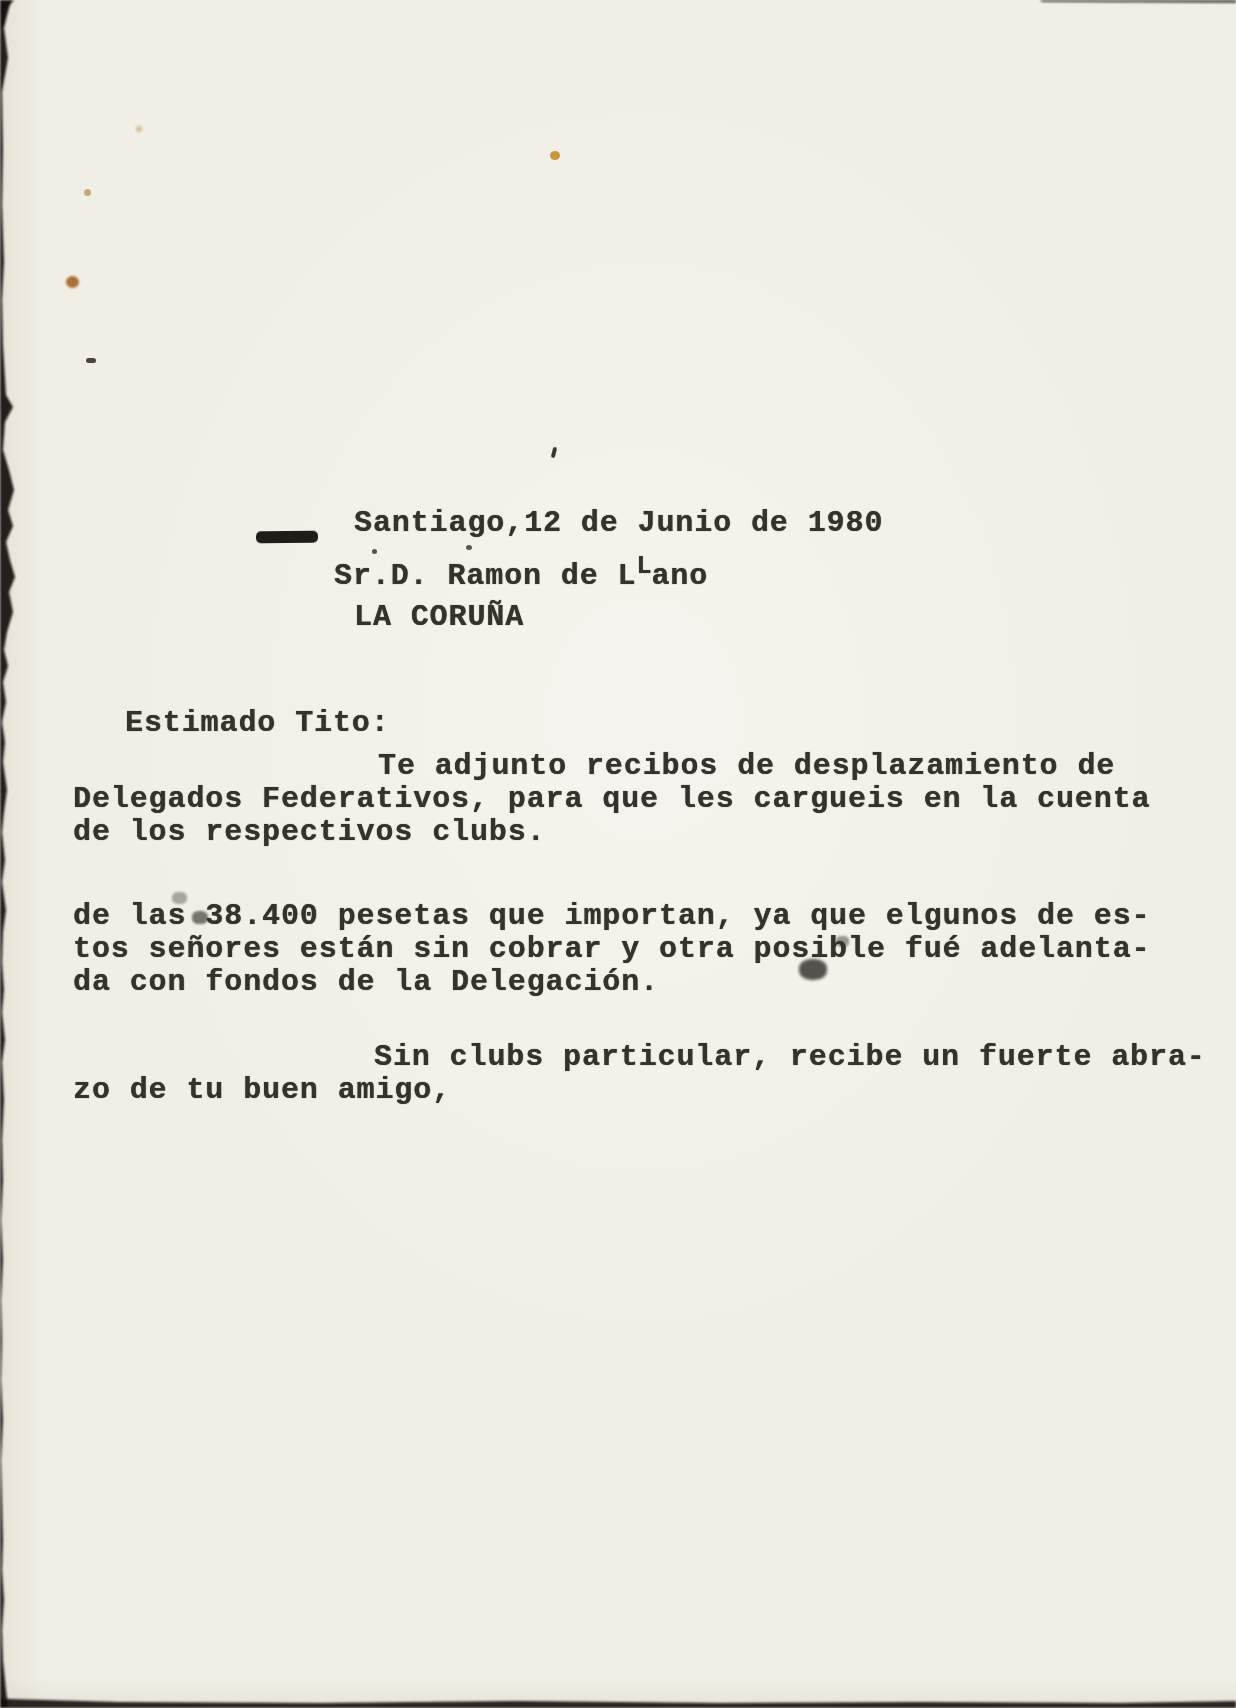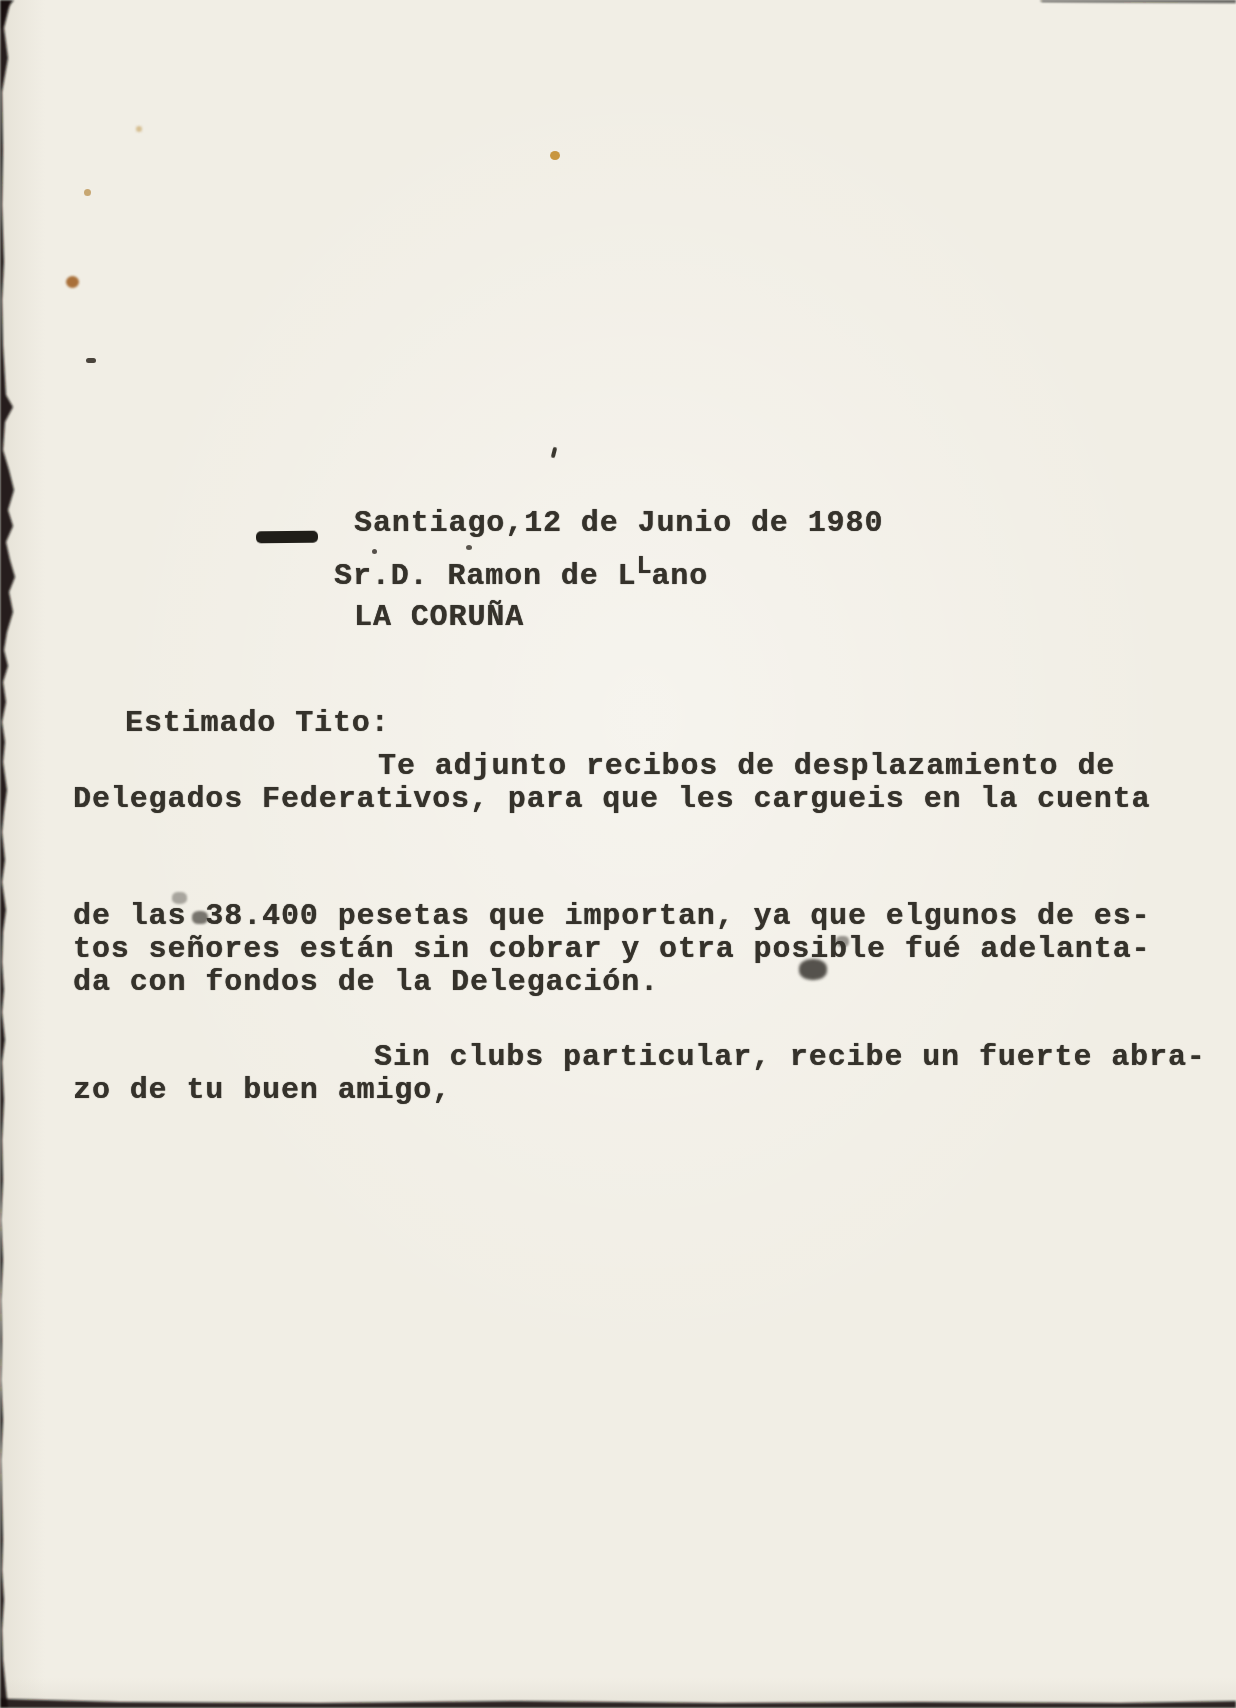--- a/index.html
+++ b/index.html
@@ -103,20 +103,21 @@
   <div class="ln" style="left:354px; top:508px;">Santiago,12 de Junio de 1980</div>
 
   <div class="ln" style="left:334px; top:561px;"><span>Sr.D. Ramon de L</span><span class="sup">L</span><span>ano</span></div>
 
   <div class="ln" style="left:354px; top:602px;">LA CORUÑA</div>
 
   <div class="ln" style="left:85px;  top:708px;margin-left:40px;">Estimado Tito:</div>
 
   <div class="ln" style="left:378px; top:751px;">Te adjunto recibos de desplazamiento de</div>
   <div class="ln" style="left:73px;  top:784px;">Delegados Federativos, para que les cargueis en la cuenta</div>
+  <div class="ln" style="left:73px;  top:817px;">de los respectivos clubs.</div>
 
   <div class="ln" style="left:73px;  top:901px;">de las 38.400 pesetas que importan, ya que elgunos de es-</div>
   <div class="ln" style="left:73px;  top:934px;">tos señores están sin cobrar y otra posible fué adelanta-</div>
   <div class="ln" style="left:73px;  top:967px;">da con fondos de la Delegación.</div>
 
   <div class="ln" style="left:374px; top:1042px;">Sin clubs particular, recibe un fuerte abra-</div>
   <div class="ln" style="left:73px;  top:1075px;">zo de tu buen amigo,</div>
 
 
 </div>

